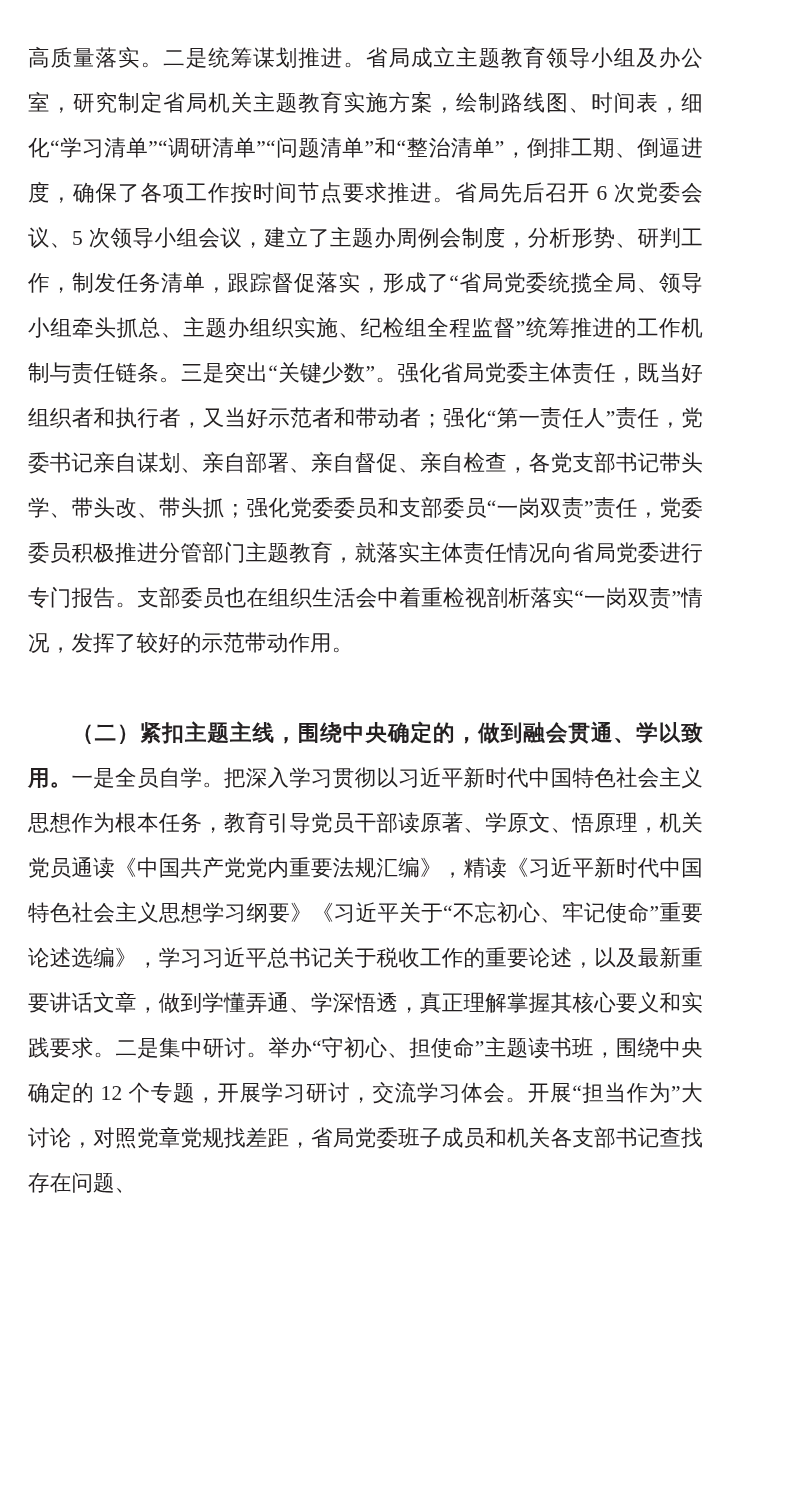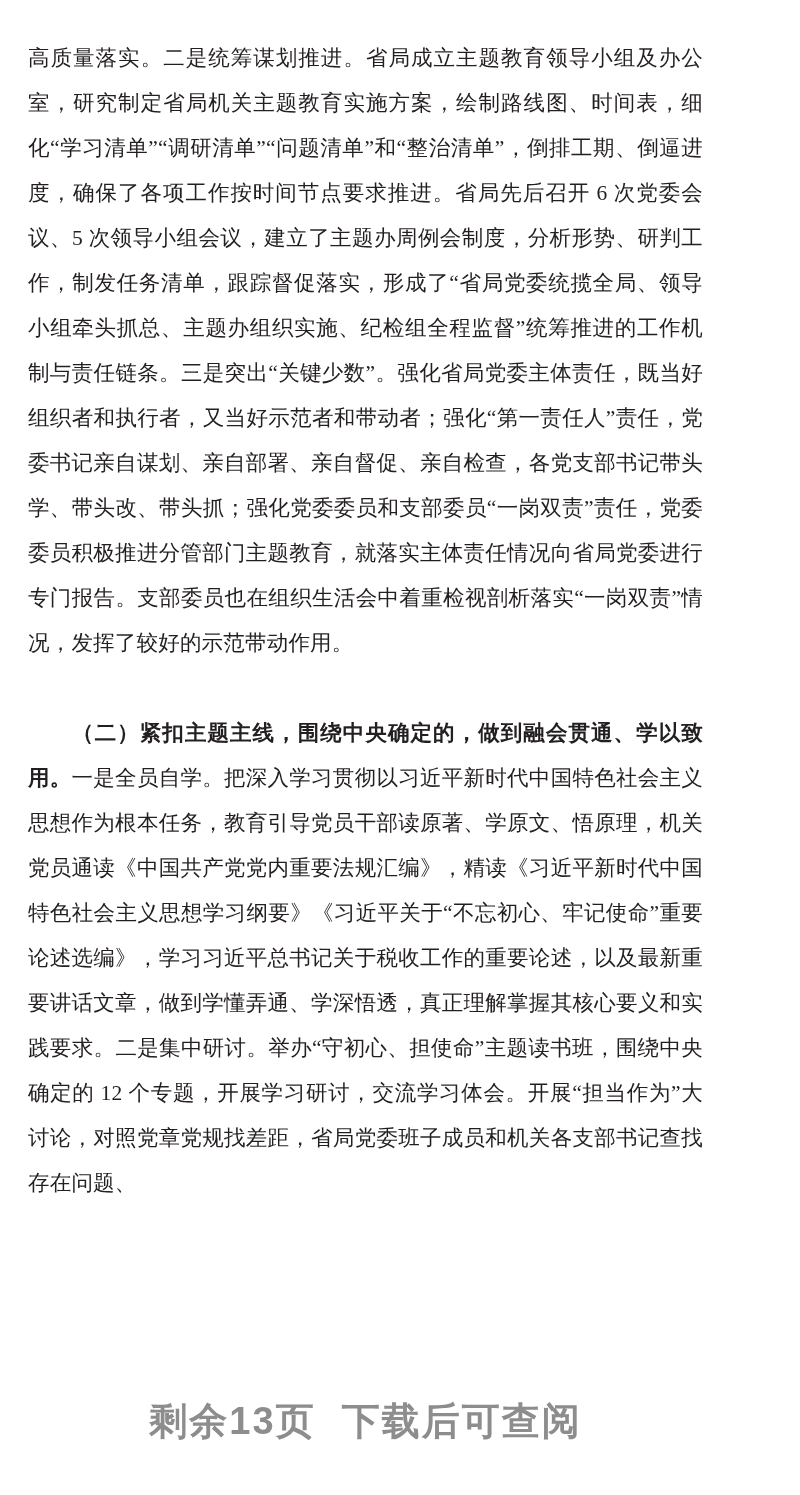--- a/index.html
+++ b/index.html
@@ -69,17 +69,14 @@
   <div class="doc-body">
 
     <p class="para">高质量落实。二是统筹谋划推进。省局成立主题教育领导小组及办公室，研究制定省局机关主题教育实施方案，绘制路线图、时间表，细化“学习清单”“调研清单”“问题清单”和“整治清单”，倒排工期、倒逼进度，确保了各项工作按时间节点要求推进。省局先后召开 6 次党委会议、5 次领导小组会议，建立了主题办周例会制度，分析形势、研判工作，制发任务清单，跟踪督促落实，形成了“省局党委统揽全局、领导小组牵头抓总、主题办组织实施、纪检组全程监督”统筹推进的工作机制与责任链条。三是突出“关键少数”。强化省局党委主体责任，既当好组织者和执行者，又当好示范者和带动者；强化“第一责任人”责任，党委书记亲自谋划、亲自部署、亲自督促、亲自检查，各党支部书记带头学、带头改、带头抓；强化党委委员和支部委员“一岗双责”责任，党委委员积极推进分管部门主题教育，就落实主体责任情况向省局党委进行专门报告。支部委员也在组织生活会中着重检视剖析落实“一岗双责”情况，发挥了较好的示范带动作用。</p>
 
     <div class="para-spacer"></div>
 
     <p class="para indent-2"><span class="bold-lead">（二）紧扣主题主线，围绕中央确定的，做到融会贯通、学以致用。</span><span>一是全员自学。把深入学习贯彻以习近平新时代中国特色社会主义思想作为根本任务，教育引导党员干部读原著、学原文、悟原理，机关党员通读《中国共产党党内重要法规汇编》，精读《习近平新时代中国特色社会主义思想学习纲要》《习近平关于“不忘初心、牢记使命”重要论述选编》，学习习近平总书记关于税收工作的重要论述，以及最新重要讲话文章，做到学懂弄通、学深悟透，真正理解掌握其核心要义和实践要求。二是集中研讨。举办“守初心、担使命”主题读书班，围绕中央确定的 12 个专题，开展学习研讨，交流学习体会。开展“担当作为”大讨论，对照党章党规找差距，省局党委班子成员和机关各支部书记查找存在问题、</span></p>
 
   </div>
 
-  <div class="watermark">
-    <span>剩余13页</span><span class="gap"></span><span>下载后可查阅</span>
-  </div>
 
 </div>
 
 </body></html>

